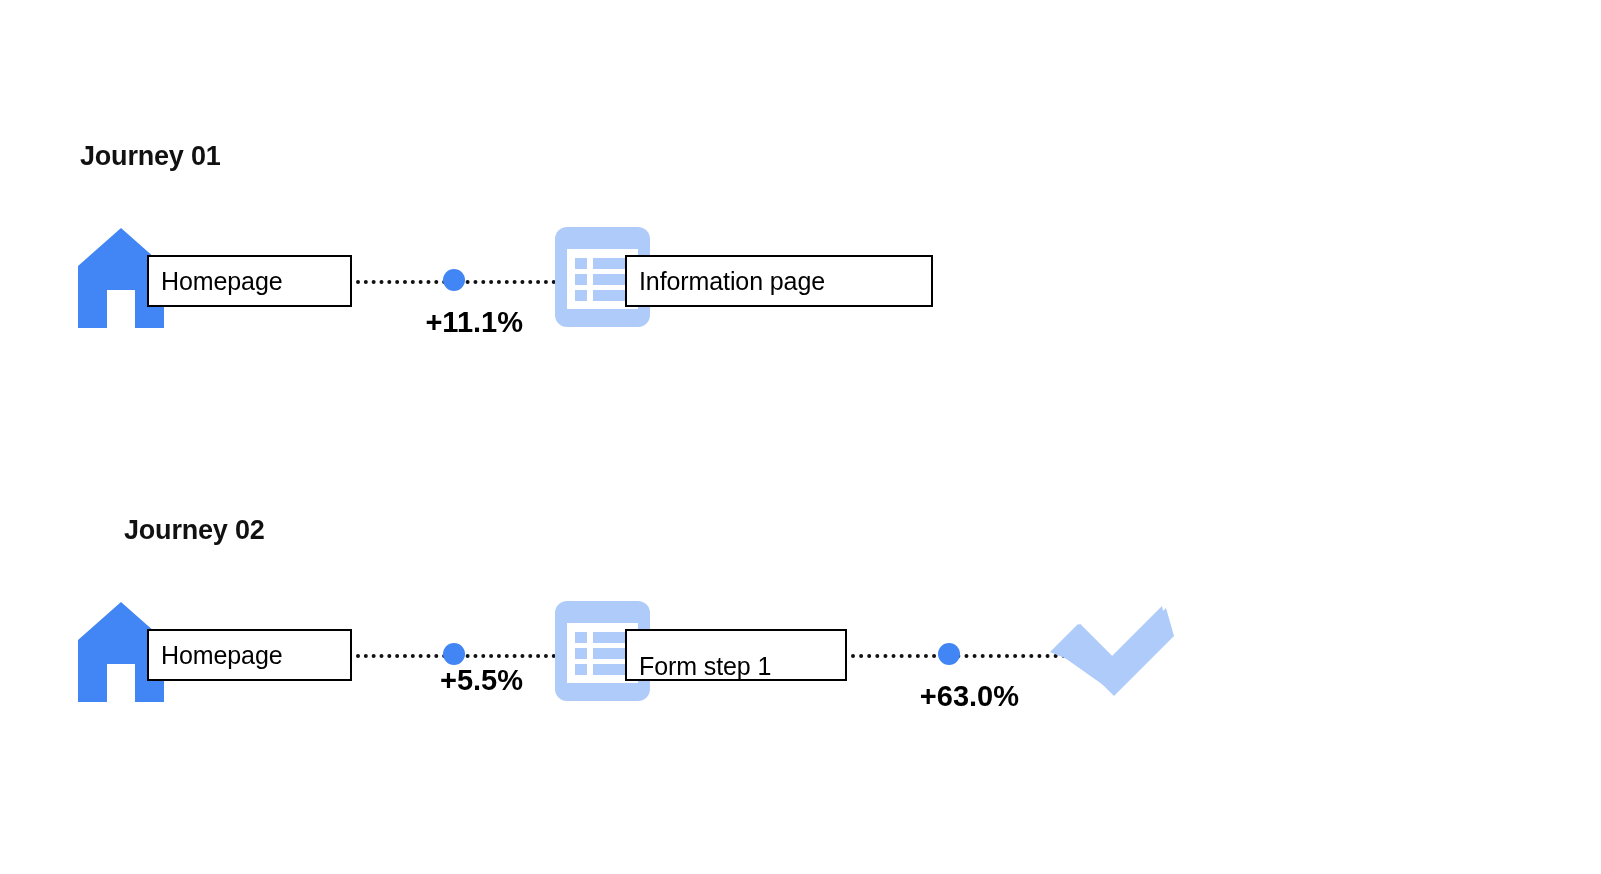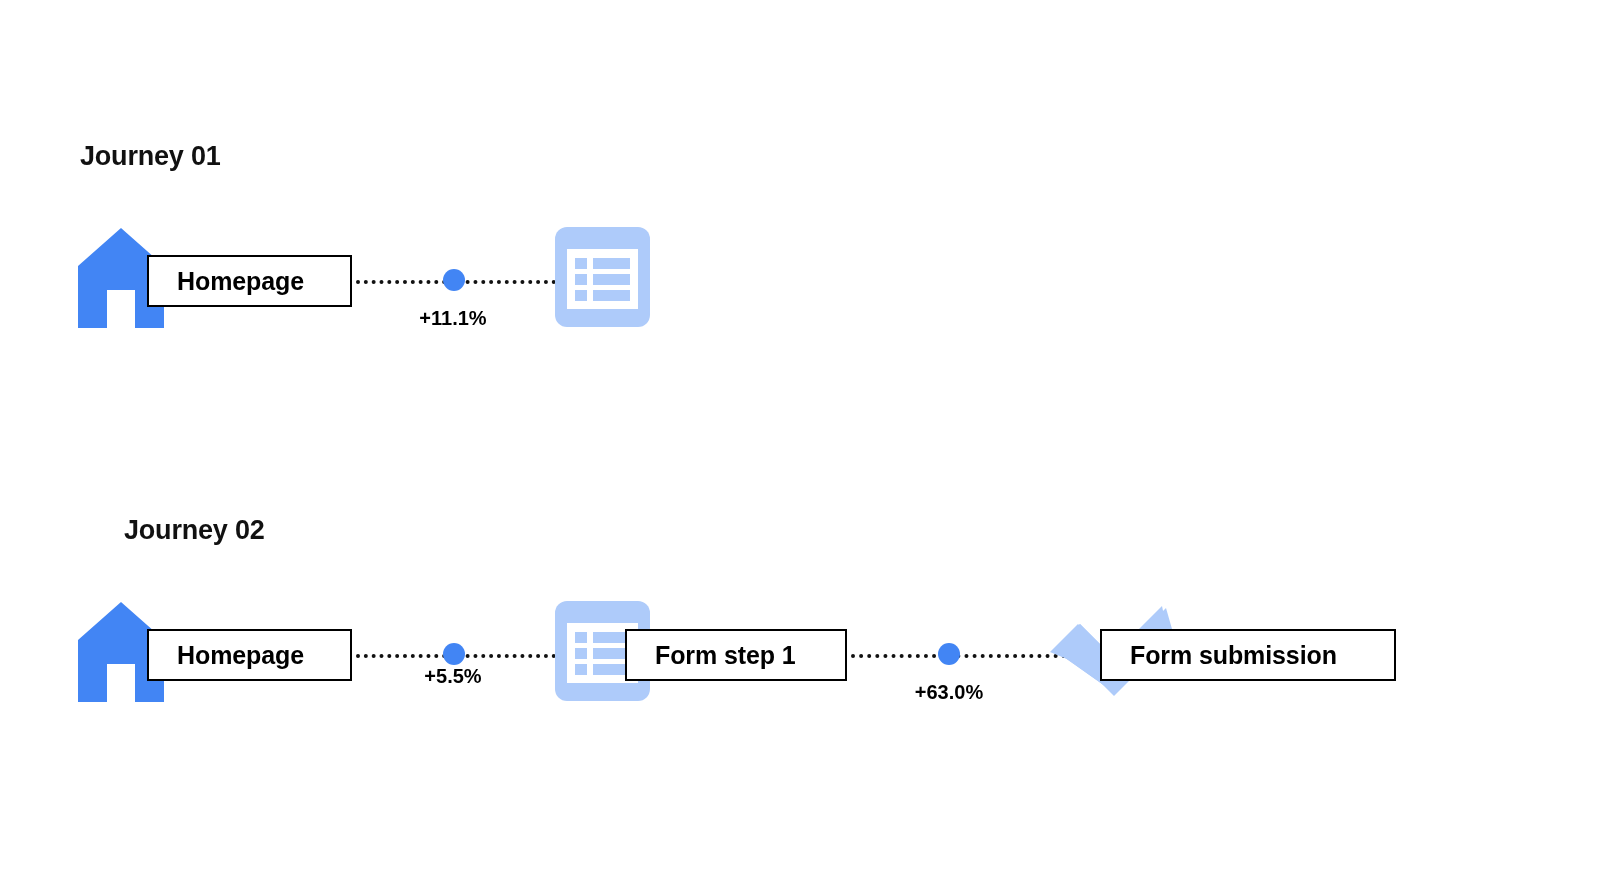--- a/index.html
+++ b/index.html
@@ -50,25 +50,25 @@
     position: absolute;
     box-sizing: border-box;
     background: #ffffff;
     border: 2.5px solid #000000;
     display: flex;
     align-items: center;
     z-index: 5;
   }
   .node-box .node-label {
     font-size: 25px;
-    font-weight: 700;
+    font-weight: 400;
     color: #000000;
     letter-spacing: -0.1px;
     white-space: nowrap;
-    padding-left: 28px;
+    padding-left: 12px;
     line-height: 1;
   }
 
   
   .icon-wrap {
     position: absolute;
     z-index: 3;
   }
   .icon-wrap.behind { z-index: 2; }
 
@@ -82,25 +82,25 @@
   .node-dot {
     position: absolute;
     width: 22px;
     height: 22px;
     border-radius: 50%;
     background: #4285f4;
     z-index: 4;
   }
   .delta-label {
     position: absolute;
-    font-size: 20px;
+    font-size: 29px;
     font-weight: 700;
     color: #000000;
     white-space: nowrap;
-    text-align: center;
+    text-align: right;
     line-height: 1;
     z-index: 4;
   }
 </style>
 </head>
 <body>
 
 <div class="canvas">
 
   <div class="journey" style="top:0;height:400px;">
@@ -129,20 +129,23 @@
           <rect x="12" y="22" width="71" height="60" fill="#ffffff"></rect>
           <rect x="20" y="31" width="12" height="11" fill="#aecbfa"></rect>
           <rect x="38" y="31" width="37" height="11" fill="#aecbfa"></rect>
           <rect x="20" y="47" width="12" height="11" fill="#aecbfa"></rect>
           <rect x="38" y="47" width="37" height="11" fill="#aecbfa"></rect>
           <rect x="20" y="63" width="12" height="11" fill="#aecbfa"></rect>
           <rect x="38" y="63" width="37" height="11" fill="#aecbfa"></rect>
         </svg>
       </div>
 
+      <div class="node-box" style="left:625px; top:33px; width:308px; height:52px;">
+        <span class="node-label">Information page</span>
+      </div>
 
     </div>
   </div>
 
   <div class="journey" style="top:374px;height:400px;">
 
     <div class="journey-title" style="top:143px;margin-left:44px;">Journey 02</div>
 
     <div class="flow" style="top:222px;">
 
@@ -166,36 +169,33 @@
           <rect x="12" y="22" width="71" height="60" fill="#ffffff"></rect>
           <rect x="20" y="31" width="12" height="11" fill="#aecbfa"></rect>
           <rect x="38" y="31" width="37" height="11" fill="#aecbfa"></rect>
           <rect x="20" y="47" width="12" height="11" fill="#aecbfa"></rect>
           <rect x="38" y="47" width="37" height="11" fill="#aecbfa"></rect>
           <rect x="20" y="63" width="12" height="11" fill="#aecbfa"></rect>
           <rect x="38" y="63" width="37" height="11" fill="#aecbfa"></rect>
         </svg>
       </div>
 
-      <div class="node-box" style="left:625px; top:33px; width:222px; height:52px;">
+      <div class="node-box" style="left:625px; top:33px; width:222px; height:52px;align-items:flex-end;">
         <span class="node-label">Form step 1</span>
       </div>
 
       <div class="connector" style="left:851px; top:58px; width:215px;"></div>
       <div class="node-dot" style="left:938px; top:47px;"></div>
       <div class="delta-label" style="left:879px; top:86px; width:140px;">+63.0%</div>
 
       <div class="icon-wrap behind" style="left:1046px; top:-2px; width:130px; height:122px;">
         <svg width="130" height="122" viewBox="0 0 130 122">
           <path d="M8 56 L34 30 L66 62 L116 12 L122 41 L66 97 Z" fill="#aecbfa"></path>
           <path d="M8 56 L34 30 L66 62 L66 97 Z" fill="#aecbfa"></path>
           <polygon points="4,58 32,30 68,66 120,14 128,42 68,102 38,72" fill="#aecbfa"></polygon>
         </svg>
       </div>
 
-      <div class="node-box" style="left:1100px; top:33px; width:296px; height:52px;">
-        <span class="node-label">Form submission</span>
-      </div>
 
     </div>
   </div>
 
 </div>
 
 </body></html>

